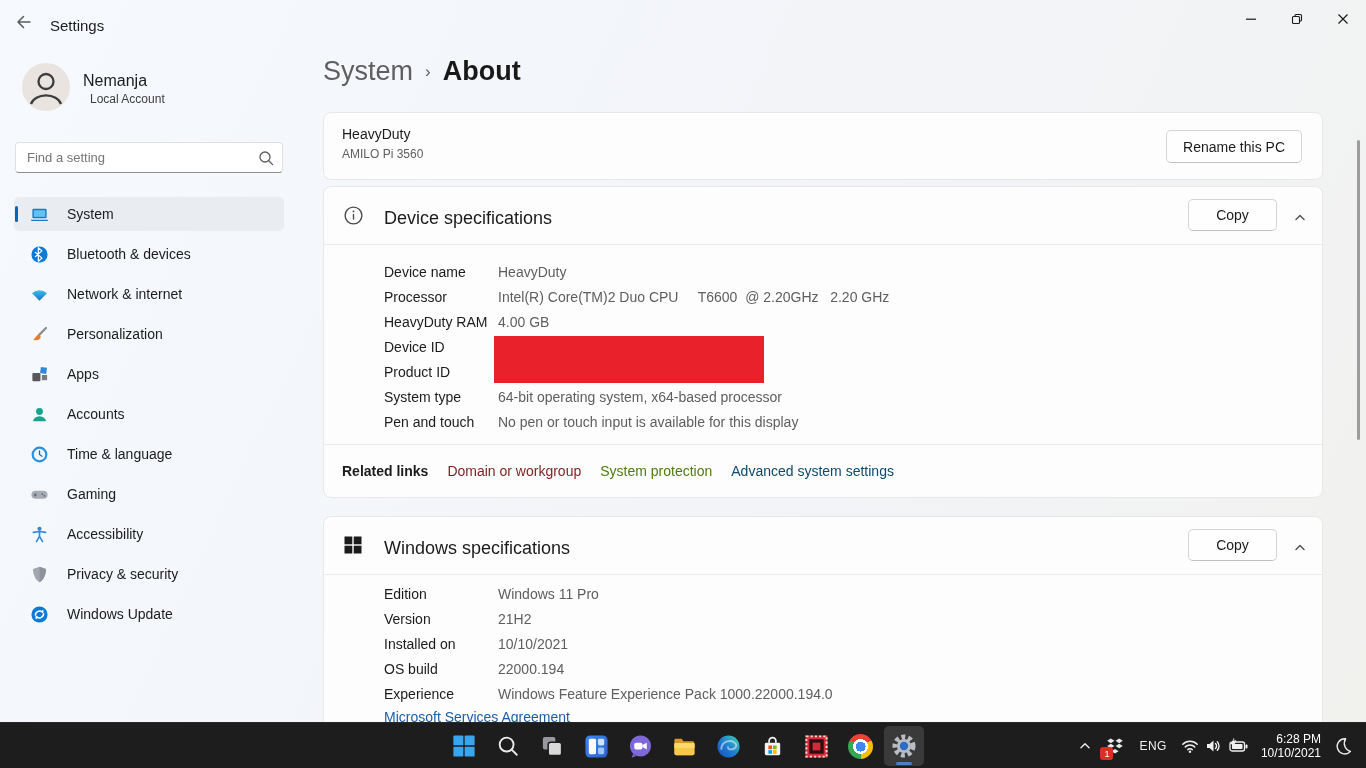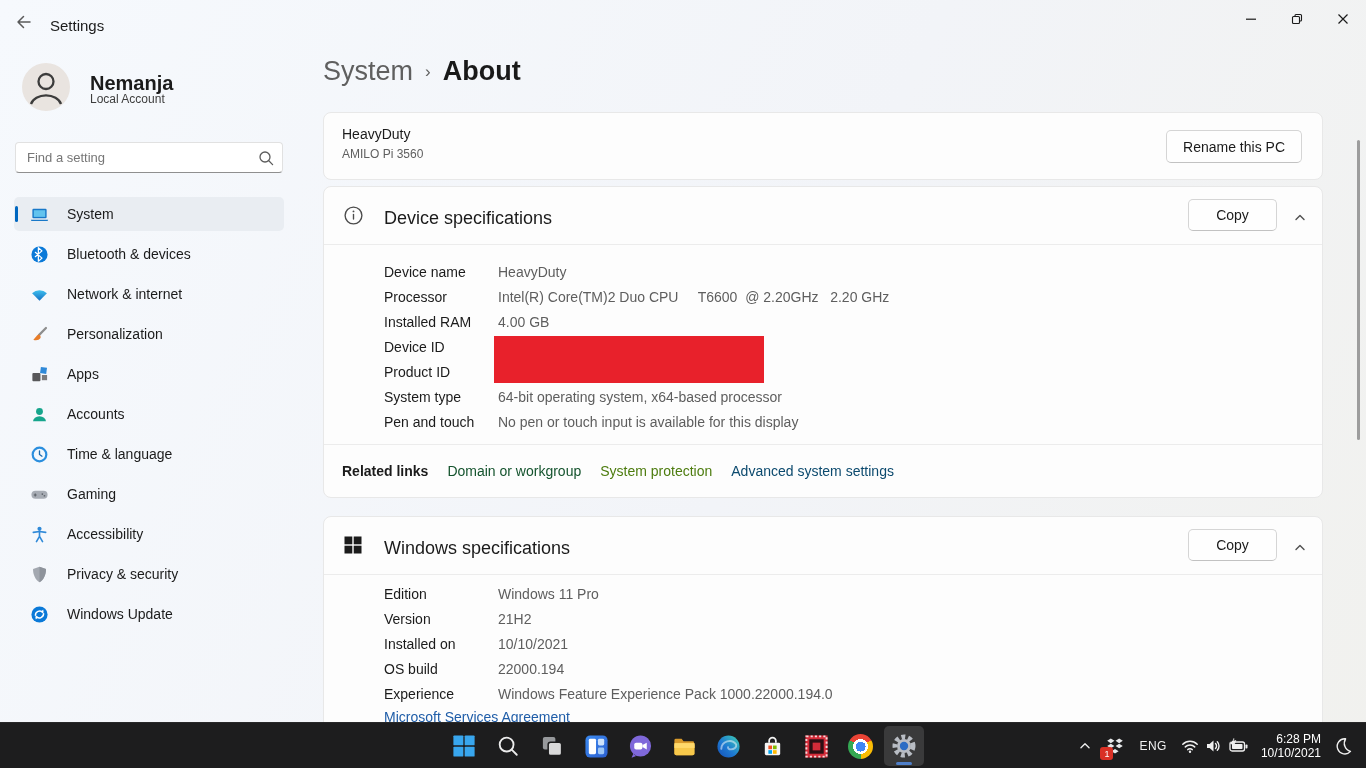--- a/index.html
+++ b/index.html
@@ -9,21 +9,21 @@
             background:linear-gradient(115deg,#f6f9fd 0%,#f2f4f8 55%,#f1f1ee 100%); }
 
   
   .back-btn { position:absolute; left:10px; top:12px; width:26px; height:20px; display:flex; align-items:center; justify-content:center; cursor:pointer; }
   .tb-title { position:absolute; left:50px; top:17px; font-size:15px; }
   .wc { position:absolute; top:4px; width:46px; height:30px; display:flex; align-items:center; justify-content:center; }
   .wc-min { left:1228px; } .wc-max { left:1274px; } .wc-close { left:1320px; }
 
   
   .avatar { position:absolute; left:22px; top:63px; width:48px; height:48px; border-radius:50%; background:#e9e4e0; display:flex; align-items:center; justify-content:center; }
-  .user-name { position:absolute; left:90px; top:72px; font-size:20px; font-weight:bold; }
+  .user-name { position:absolute; left:83px; top:72px; font-size:16px; font-weight:normal; }
   .user-type { position:absolute; left:90px; top:92px; font-size:12px; color:#3d3d3d; }
   .searchbox { position:absolute; left:15px; top:142px; width:268px; height:31px; background:#fff; border:1px solid #e1e1e1; border-bottom:1px solid #8f8f8f; border-radius:4px; }
   .searchbox input { position:absolute; left:0; top:0; width:100%; height:100%; border:none; outline:none; background:transparent; padding:0 30px 0 11px; font-size:13px; font-family:inherit; color:#1b1b1b; }
   .searchbox input::placeholder { color:#767676; }
   .search-glyph { position:absolute; right:7px; top:6px; }
   .nav { position:absolute; left:14px; top:197px; width:270px; }
   .nav-item { position:relative; height:34px; margin-bottom:6px; display:flex; align-items:center; padding-left:16px; gap:18px; font-size:14px; border-radius:5px; cursor:pointer; }
   .nav-item.active { background:#e9edf2; }
   .nav-item.active::before { content:""; position:absolute; left:1px; top:9px; width:3px; height:16px; border-radius:2px; background:#0067c0; }
   .nav-item svg { flex:0 0 auto; }
@@ -245,21 +245,21 @@
     <div class="spec-rows rows-dev">
       <div class="spec-row">
           <span class="spec-label">Device name</span>
           <span class="spec-value">HeavyDuty</span>
         </div>
       <div class="spec-row">
           <span class="spec-label">Processor</span>
           <span class="spec-value">Intel(R) Core(TM)2 Duo CPU     T6600  @ 2.20GHz   2.20 GHz</span>
         </div>
       <div class="spec-row">
-          <span class="spec-label">Installed RAM</span>
+          <span class="spec-label">HeavyDuty RAM</span>
           <span class="spec-value">4.00 GB</span>
         </div>
       <div class="spec-row">
           <span class="spec-label">Device ID</span>
           <span class="spec-value"></span>
         </div>
       <div class="spec-row">
           <span class="spec-label">Product ID</span>
           <span class="spec-value"></span>
         </div>
@@ -268,21 +268,21 @@
           <span class="spec-value">64-bit operating system, x64-based processor</span>
         </div>
       <div class="spec-row">
           <span class="spec-label">Pen and touch</span>
           <span class="spec-value">No pen or touch input is available for this display</span>
         </div>
     </div>
     <div class="redaction" style="background: rgb(232, 33, 43);"></div>
     <div class="related">
       <span class="related-title">Related links</span>
-      <span class="link" style="color: #14532d;">Domain or workgroup</span>
+      <span class="link" style="color: #7f1d1d;">Domain or workgroup</span>
       <span class="link" style="color: #4d7c0f;">System protection</span>
       <span class="link" style="color: #0c4a6e;">Advanced system settings</span>
     </div>
   </div>
 
   <div class="card card-specs2">
     <span class="sec-icon">
       <svg width="20" height="20" viewBox="0 0 20 20">
           <rect x="1.5" y="1.5" width="7.8" height="7.8" fill="#1b1b1b"></rect>
           <rect x="10.7" y="1.5" width="7.8" height="7.8" fill="#1b1b1b"></rect>

